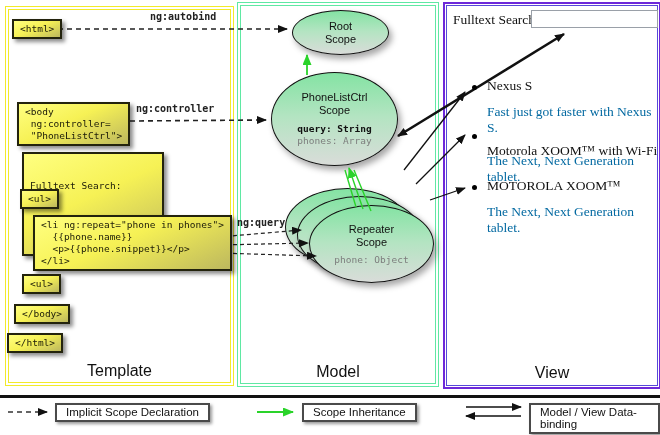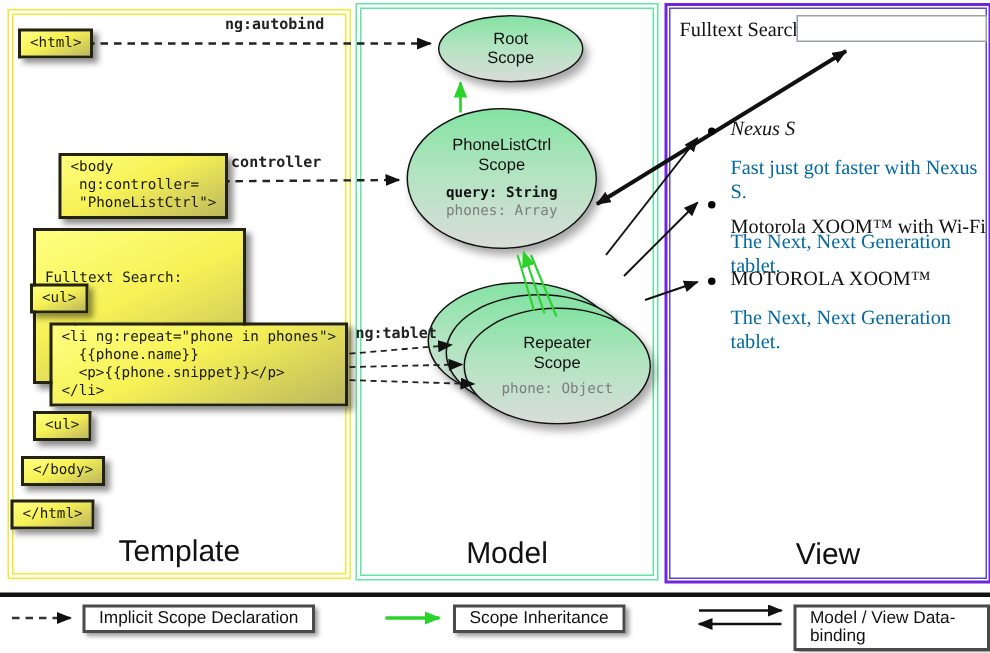--- a/index.html
+++ b/index.html
@@ -3,21 +3,21 @@
 <meta charset="utf-8">
 <style>
   html,body{margin:0;padding:0;background:#fff;}
   .canvas{position:relative;width:660px;height:435px;background:#fff;overflow:hidden;
           font-family:"Liberation Sans",sans-serif;}
   svg.overlay{position:absolute;left:0;top:0;width:660px;height:435px;pointer-events:none;z-index:5;}
 
   
   .col{position:absolute;background:transparent;}
   .col .col-label{position:absolute;bottom:5px;left:0;width:100%;text-align:center;
-                  font-size:20px;color:#111;}
+                  font-size:16px;color:#111;}
   .col-template{left:5px;top:6px;width:227px;height:378px;border:1px solid #f2ea2a;outline:1px solid #f2ea2a;outline-offset:-4px;}
   .col-model{left:237px;top:2px;width:200px;height:383px;border:1px solid #5fe8a3;outline:1px solid #5fe8a3;outline-offset:-4px;}
   .col-view{left:443px;top:2px;width:214px;height:383px;border:2px solid #6d28d9;outline:1px solid #5748d9;outline-offset:-4px;}
 
   
   .code-box{position:absolute;z-index:6;
     background:linear-gradient(155deg,#ffff80 0%,#f6f155 45%,#bdb85e 100%);
     border:2px solid #23230d;box-shadow:3px 3px 4px rgba(0,0,0,.45);
     padding:2px 6px;font-family:"DejaVu Sans Mono",monospace;font-size:9.5px;line-height:12px;
     color:#1a1a08;white-space:pre;}
@@ -102,24 +102,24 @@
     <rect x="0" y="395" width="660" height="3" fill="#111"></rect>
 
     <line x1="8" y1="412" x2="47" y2="412" stroke="#333" stroke-width="1.6" stroke-dasharray="5,4" marker-end="url(#ab)"></line>
     <line x1="257" y1="412" x2="293" y2="412" stroke="#2ad32a" stroke-width="2.2" marker-end="url(#ag)"></line>
     <line x1="466" y1="407" x2="521" y2="407" stroke="#111" stroke-width="1.6" marker-end="url(#ab)"></line>
     <line x1="521" y1="416" x2="466" y2="416" stroke="#111" stroke-width="1.6" marker-end="url(#ab)"></line>
   </svg>
 
   <div class="conn-label" style="left:150px;top:11px;">ng:autobind</div>
   <div class="conn-label" style="left:136px;top:103px;">ng:controller</div>
-  <div class="conn-label" style="left:237px;top:217px;">ng:tablet</div>
+  <div class="conn-label" style="left:237px;top:217px;">ng:query</div>
 
   <div class="code-box" style="left:12px;top:19px;">&lt;html&gt;</div>
-  <div class="code-box" style="left:17px;top:102px;margin-left:22px;">&lt;body
+  <div class="code-box" style="left:17px;top:102px;">&lt;body
  ng:controller=
  "PhoneListCtrl"&gt;</div>
   <div class="code-box" style="left:22px;top:152px;">
     <span class="reg">Fulltext Search:</span>
     <span class="bold">  &lt;input name="query"&gt;</span>
   </div>
   <div class="code-box" style="left:20px;top:189px;">&lt;ul&gt;</div>
   <div class="code-box" style="left:33px;top:215px;">&lt;li ng:repeat="phone in phones"&gt;
   {{phone.name}}
   &lt;p&gt;{{phone.snippet}}&lt;/p&gt;
@@ -147,21 +147,21 @@
     <div class="scope-title">Repeater</div>
     <div class="scope-title">Scope</div>
     <div style="height:5px;"></div>
     <div class="prop dim">phone: Object</div>
   </div>
 
   <div class="view-search-label">Fulltext Search:</div>
   <input class="view-search-input" type="text" value="" style="">
 
   <span class="bullet" style="left:472px;top:85px;"></span>
-  <div class="view-item-title" style="left:487px;top:78px;font-style:italic;">Nexus S</div>
+  <div class="view-item-title" style="left:487px;top:78px;">Nexus S</div>
   <div class="view-item-desc" style="left:487px;top:104px;">Fast just got faster with Nexus S.</div>
 
   <span class="bullet" style="left:472px;top:134px;"></span>
   <div class="view-item-title" style="left:487px;top:143px;">Motorola XOOM™ with Wi-Fi</div>
   <div class="view-item-desc" style="left:487px;top:153px;">The Next, Next Generation tablet.</div>
 
   <span class="bullet" style="left:472px;top:185px;"></span>
   <div class="view-item-title" style="left:487px;top:178px;">MOTOROLA XOOM™</div>
   <div class="view-item-desc" style="left:487px;top:204px;">The Next, Next Generation tablet.</div>
 

